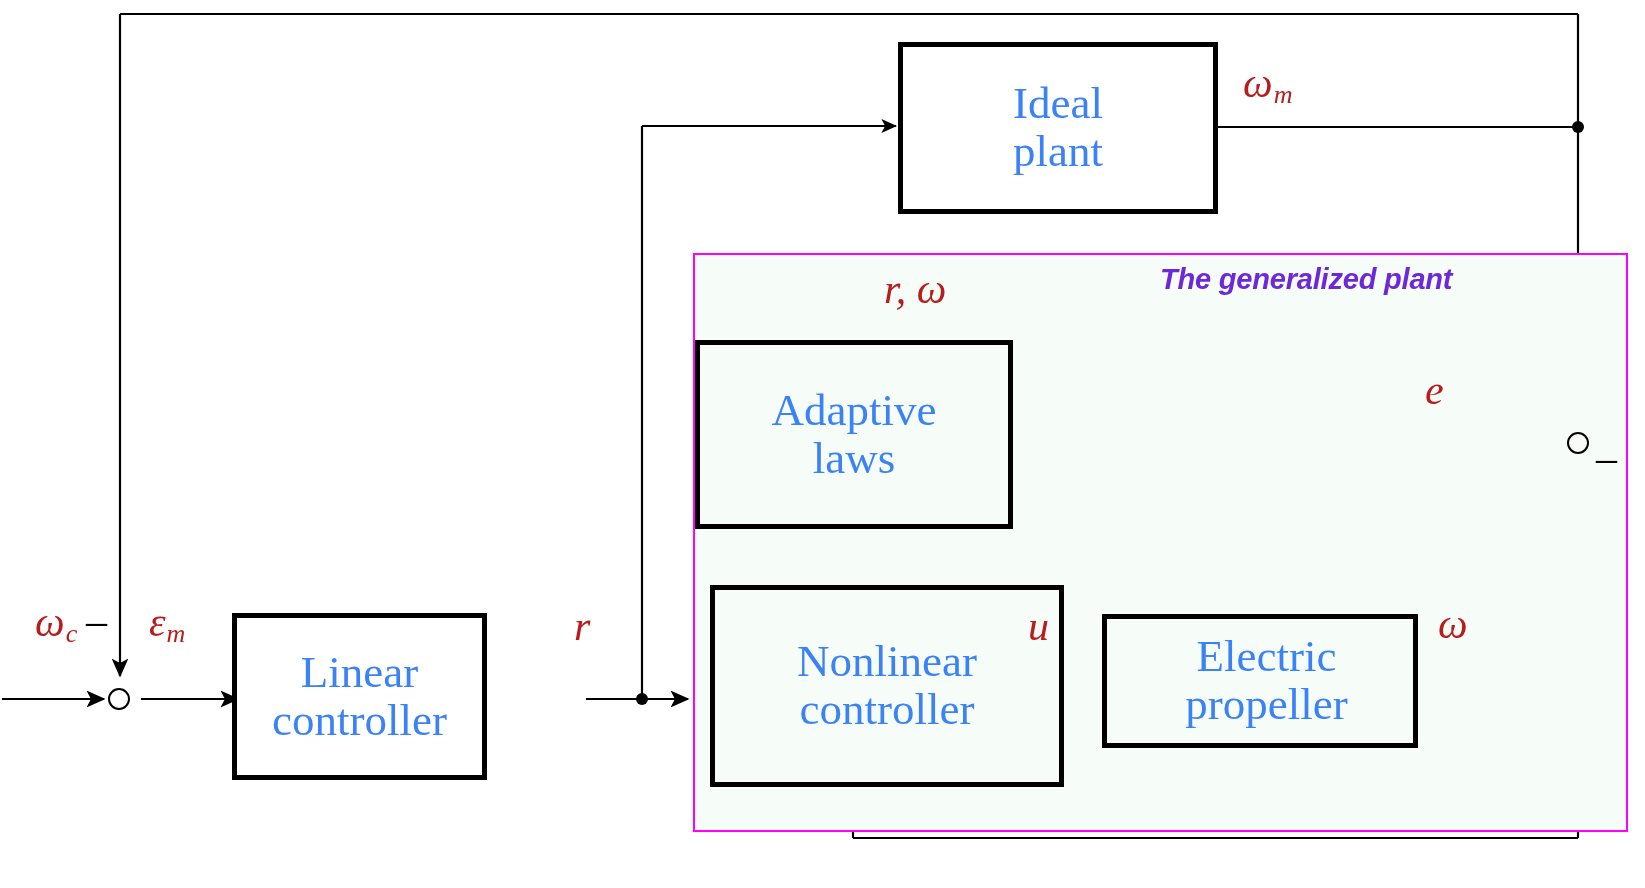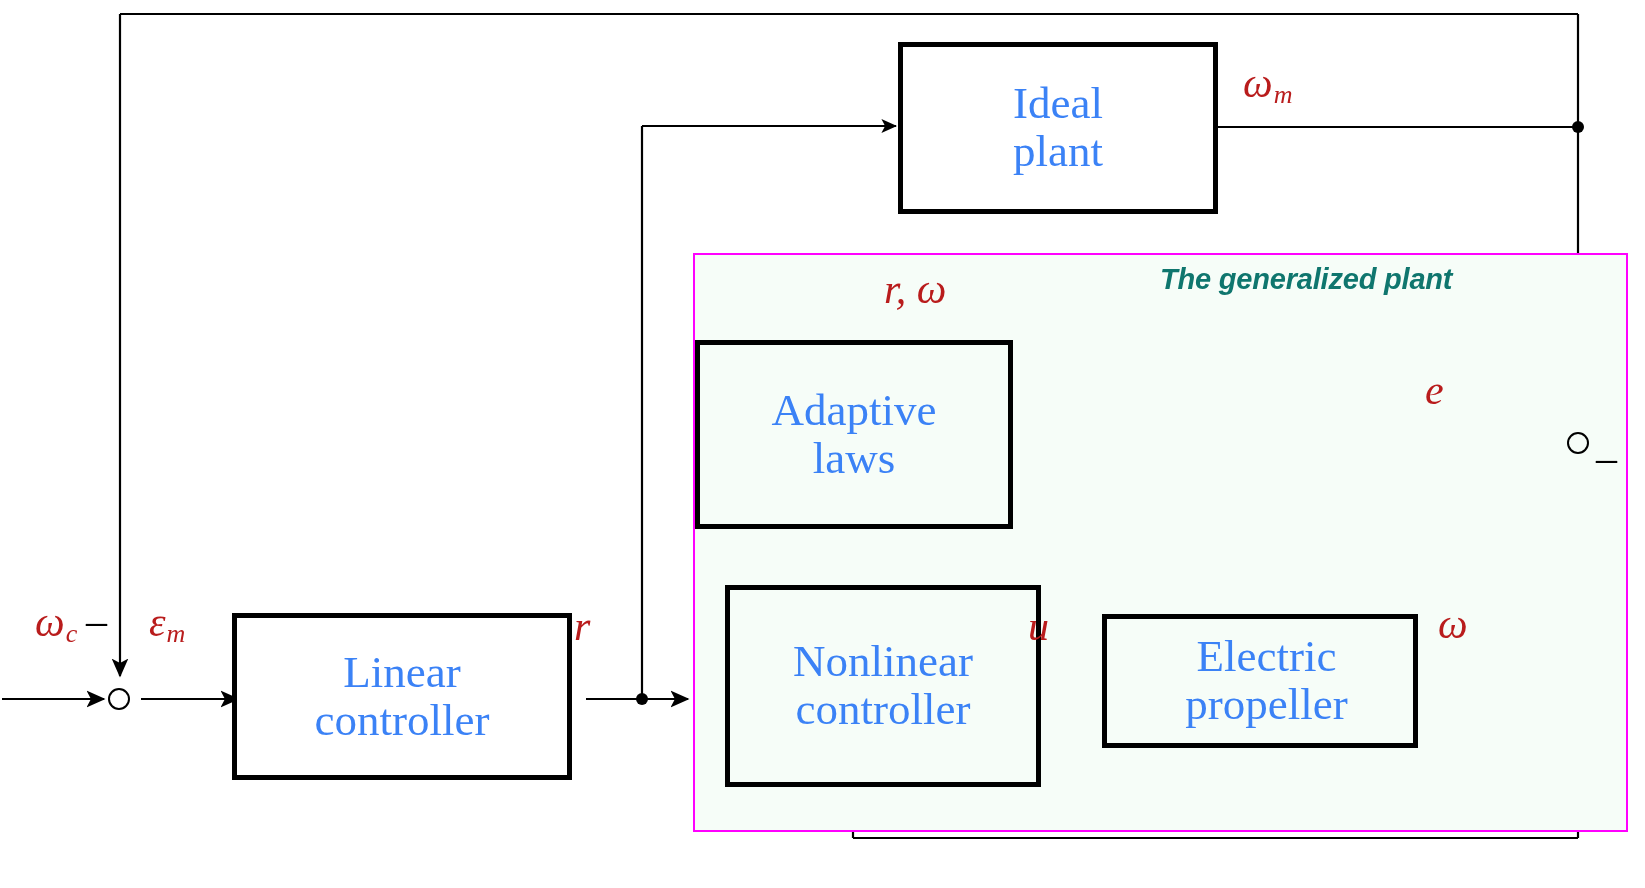--- a/index.html
+++ b/index.html
@@ -14,21 +14,21 @@
 
   
   .plant-region{
     position:absolute;
     border:2px solid #ff00ff;
     background:#f6fdf8;
     box-sizing:border-box;
   }
   .plant-label{
     position:absolute;
-    color:#0f766e;
+    color:#6d28d9;
     font-family:"Liberation Sans",sans-serif;
     font-style:italic;
     font-weight:bold;
     font-size:29px;
     white-space:nowrap;
     letter-spacing:-0.2px;
   }
 
   
   .block{
@@ -147,26 +147,26 @@
   <div class="block white-fill" style="left:898px;top:42px;width:320px;height:172px;">
     <span class="bl">Ideal</span>
     <span class="bl">plant</span>
   </div>
 
   <div class="block plant-fill" style="left:695px;top:340px;width:318px;height:189px;">
     <span class="bl">Adaptive</span>
     <span class="bl">laws</span>
   </div>
 
-  <div class="block white-fill" style="left:232px;top:613px;width:340px;height:167px;">
+  <div class="block white-fill" style="left:232px;top:613px;width:255px;height:167px;">
     <span class="bl">Linear</span>
     <span class="bl">controller</span>
   </div>
 
-  <div class="block plant-fill" style="left:725px;top:585px;width:316px;height:202px;">
+  <div class="block plant-fill" style="left:710px;top:585px;width:354px;height:202px;">
     <span class="bl">Nonlinear</span>
     <span class="bl">controller</span>
   </div>
 
   <div class="block plant-fill" style="left:1102px;top:614px;width:316px;height:134px;padding-left:13px;">
     <span class="bl">Electric</span>
     <span class="bl">propeller</span>
   </div>
 
   <div class="sumnode" style="left:108px;top:688px;"></div>

